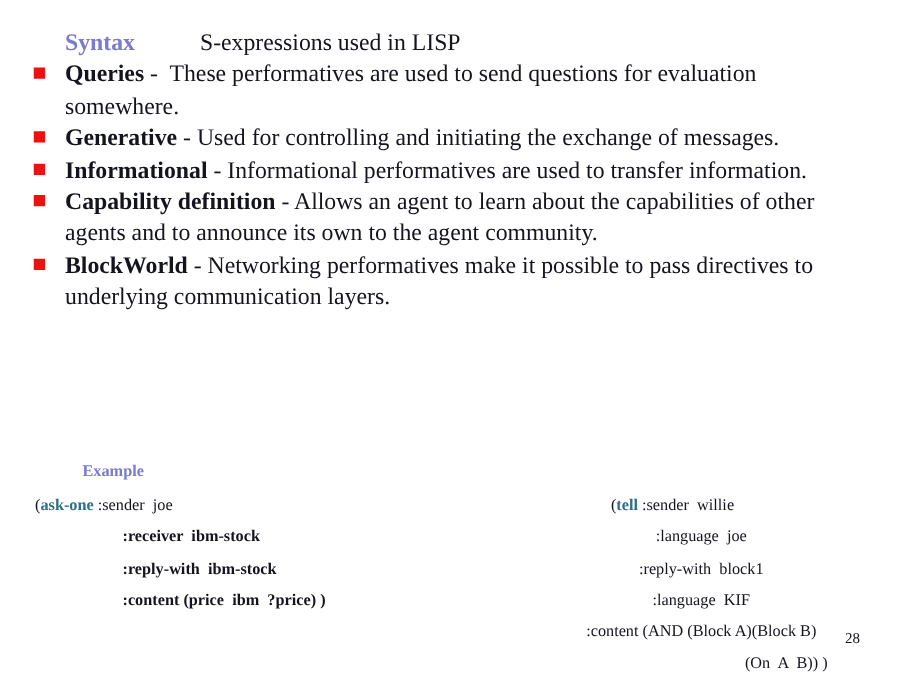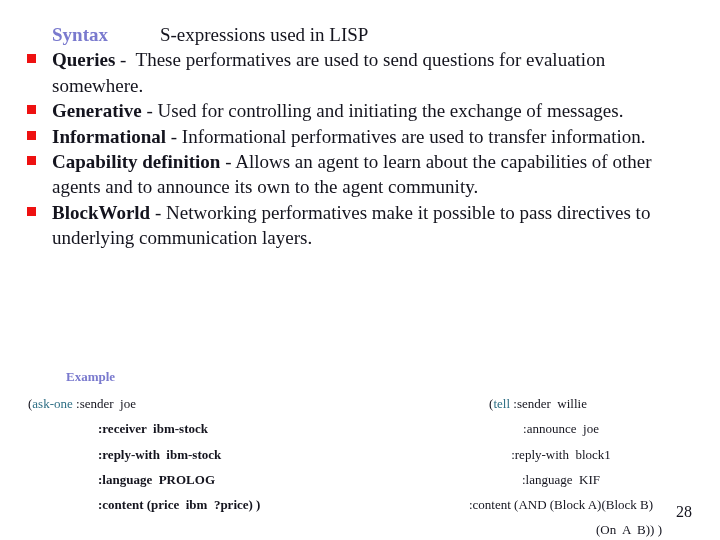--- a/index.html
+++ b/index.html
@@ -54,30 +54,30 @@
   .example-heading {
     color: #7a7ace;
     font-weight: bold;
     margin-left: 38px;
     margin-bottom: 2px;
   }
   .code-cols { display: flex; }
   .code-col-left { width: 330px; flex: 0 0 330px; }
   .code-col-right { flex: 1; text-align: center; }
   .code-head { white-space: pre; }
-  .kw { color: #2e6f85; font-weight: normal; }
+  .kw { color: #2e6f85; font-weight: bold; }
   .code-col-left .code-line { white-space: pre; margin-left: 70px; font-weight: bold; }
   .code-col-right .code-line { white-space: pre; margin-left: 46px; }
   .code-col-right .code-tail { white-space: pre; margin-left: 182px; }
   
   .page-number {
     position: absolute;
     left: 676px;
     top: 503px;
-    font-size: 16px;
+    font-size: 12px;
     color: #14141e;
   }
 </style>
 </head>
 <body>
 
 <div class="slide">
 
   <div class="textblock">
 
@@ -120,27 +120,26 @@
 
   <div class="example">
     <div class="example-heading">Example</div>
 
     <div class="code-cols">
 
       <div class="code-col-left">
         <div class="code-head"><span>(</span><span class="kw">ask-one</span><span> :sender  joe</span></div>
         <div class="code-line">:receiver  ibm-stock</div>
         <div class="code-line">:reply-with  ibm-stock</div>
-        <div class="code-line">:language  PROLOG</div>
         <div class="code-line">:content (price  ibm  ?price) )</div>
       </div>
 
       <div class="code-col-right">
         <div class="code-head"><span>(</span><span class="kw">tell</span><span> :sender  willie</span></div>
-        <div class="code-line">:announce  joe</div>
+        <div class="code-line">:language  joe</div>
         <div class="code-line">:reply-with  block1</div>
         <div class="code-line">:language  KIF</div>
         <div class="code-line">:content (AND (Block A)(Block B)</div>
         <div class="code-tail">(On  A  B)) )</div>
       </div>
 
     </div>
   </div>
 
   <div class="page-number">28</div>

